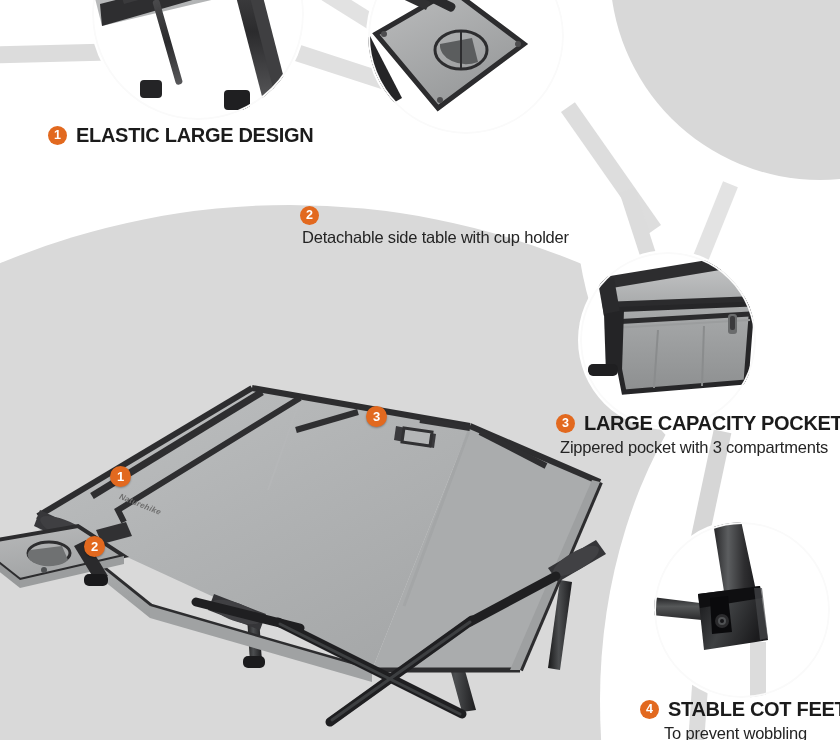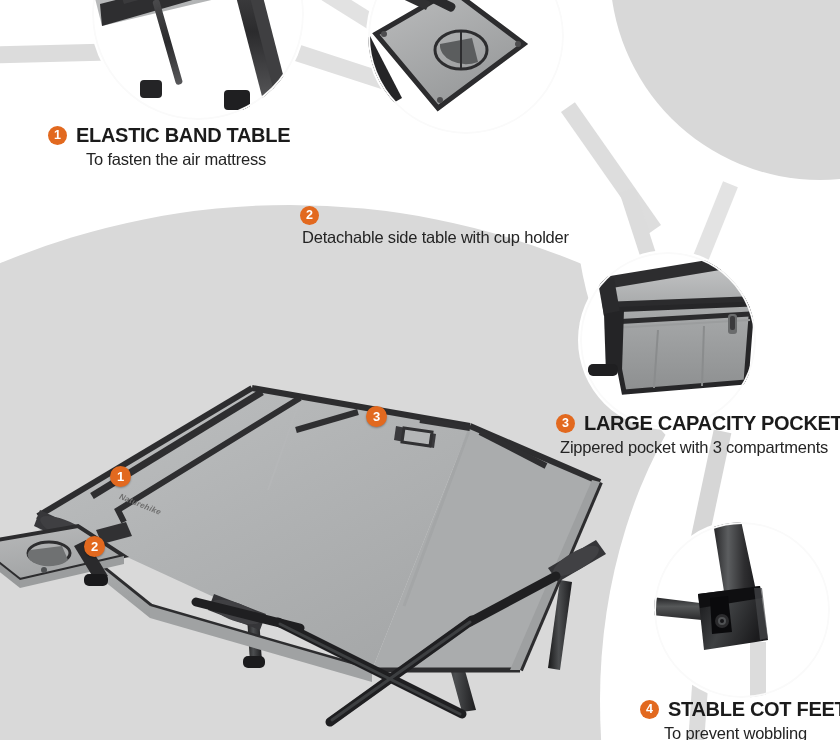--- a/index.html
+++ b/index.html
@@ -279,23 +279,22 @@
 
         <path d="M100 66 L108 66 L114 116 L106 118 Z" fill="#47494b" opacity="0.7"></path>
       </g>
     </svg>
     <div class="cl-ring"></div>
   </div>
 
   <div class="feature" id="feature-1">
     <div class="ftitle">
       <span class="badge">1</span>
-      <span class="ftitle-text">ELASTIC BAND TABLE</span>
+      <span class="ftitle-text">ELASTIC LARGE DESIGN</span>
     </div>
-    <div class="fsub">To fasten the air mattress</div>
   </div>
 
   <div class="feature" id="feature-2">
     <div class="ftitle">
       <span class="badge">2</span>
     </div>
     <div class="fsub">Detachable side table with cup holder</div>
   </div>
 
   <div class="feature" id="feature-3">

